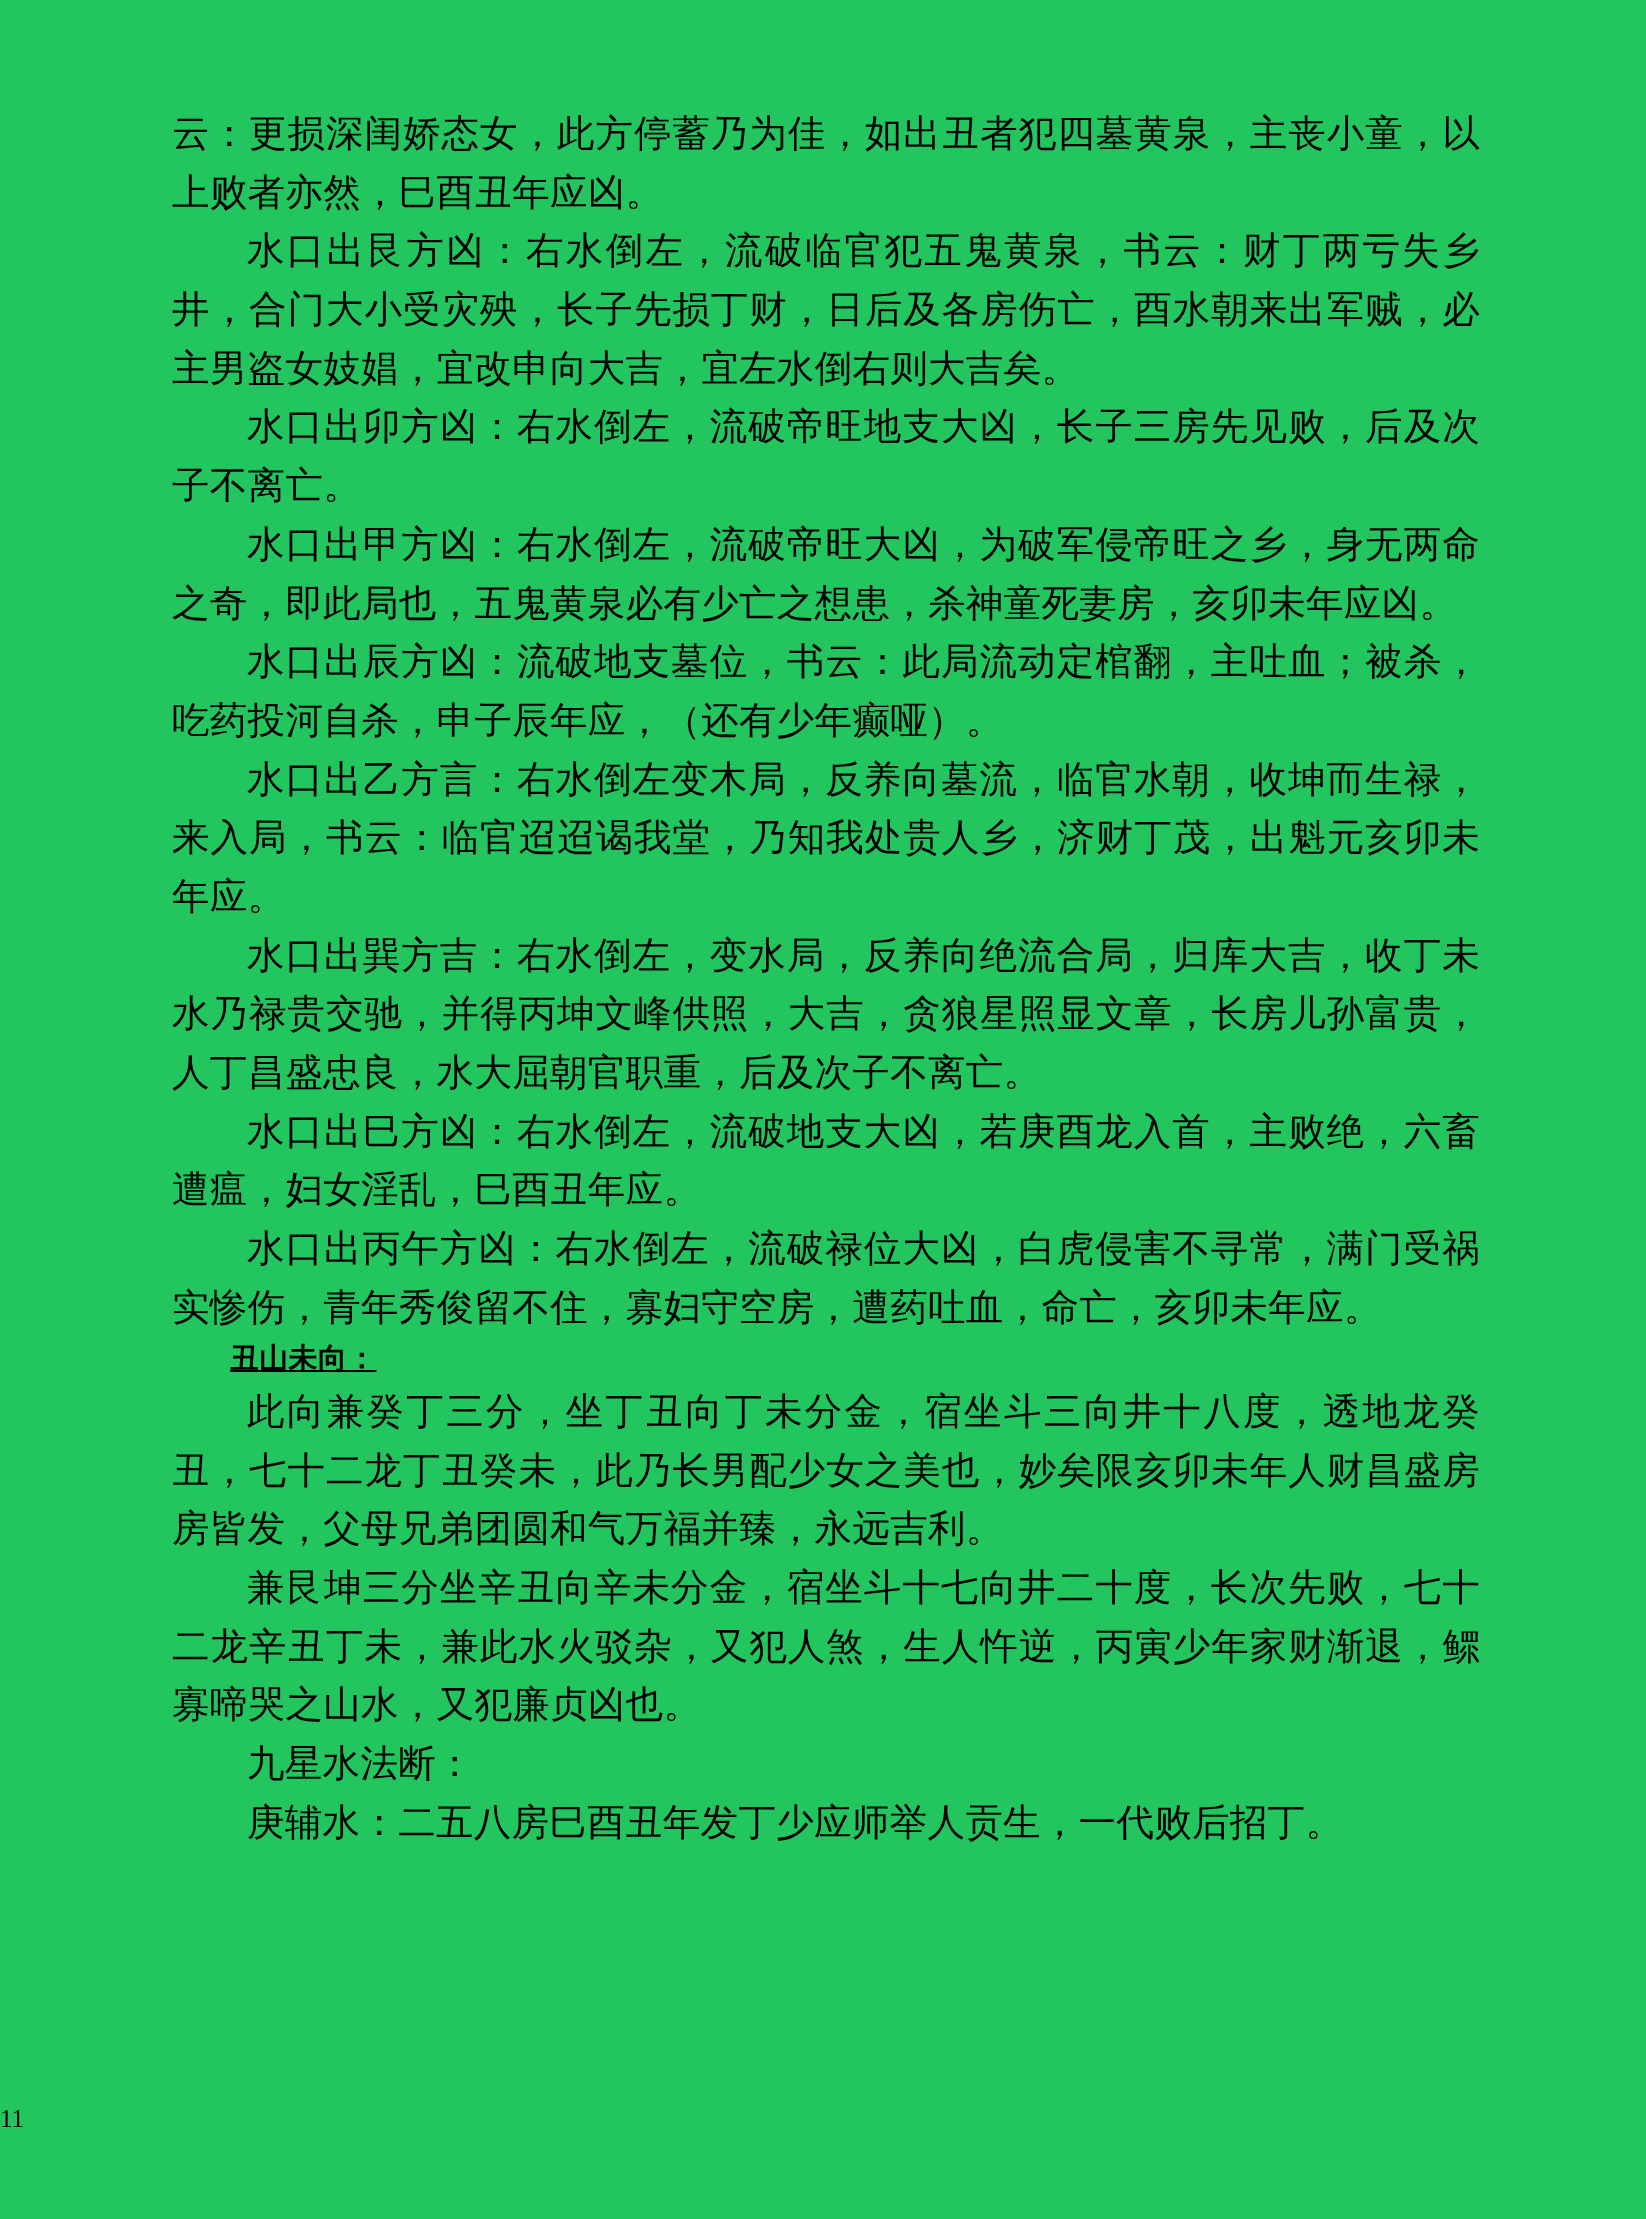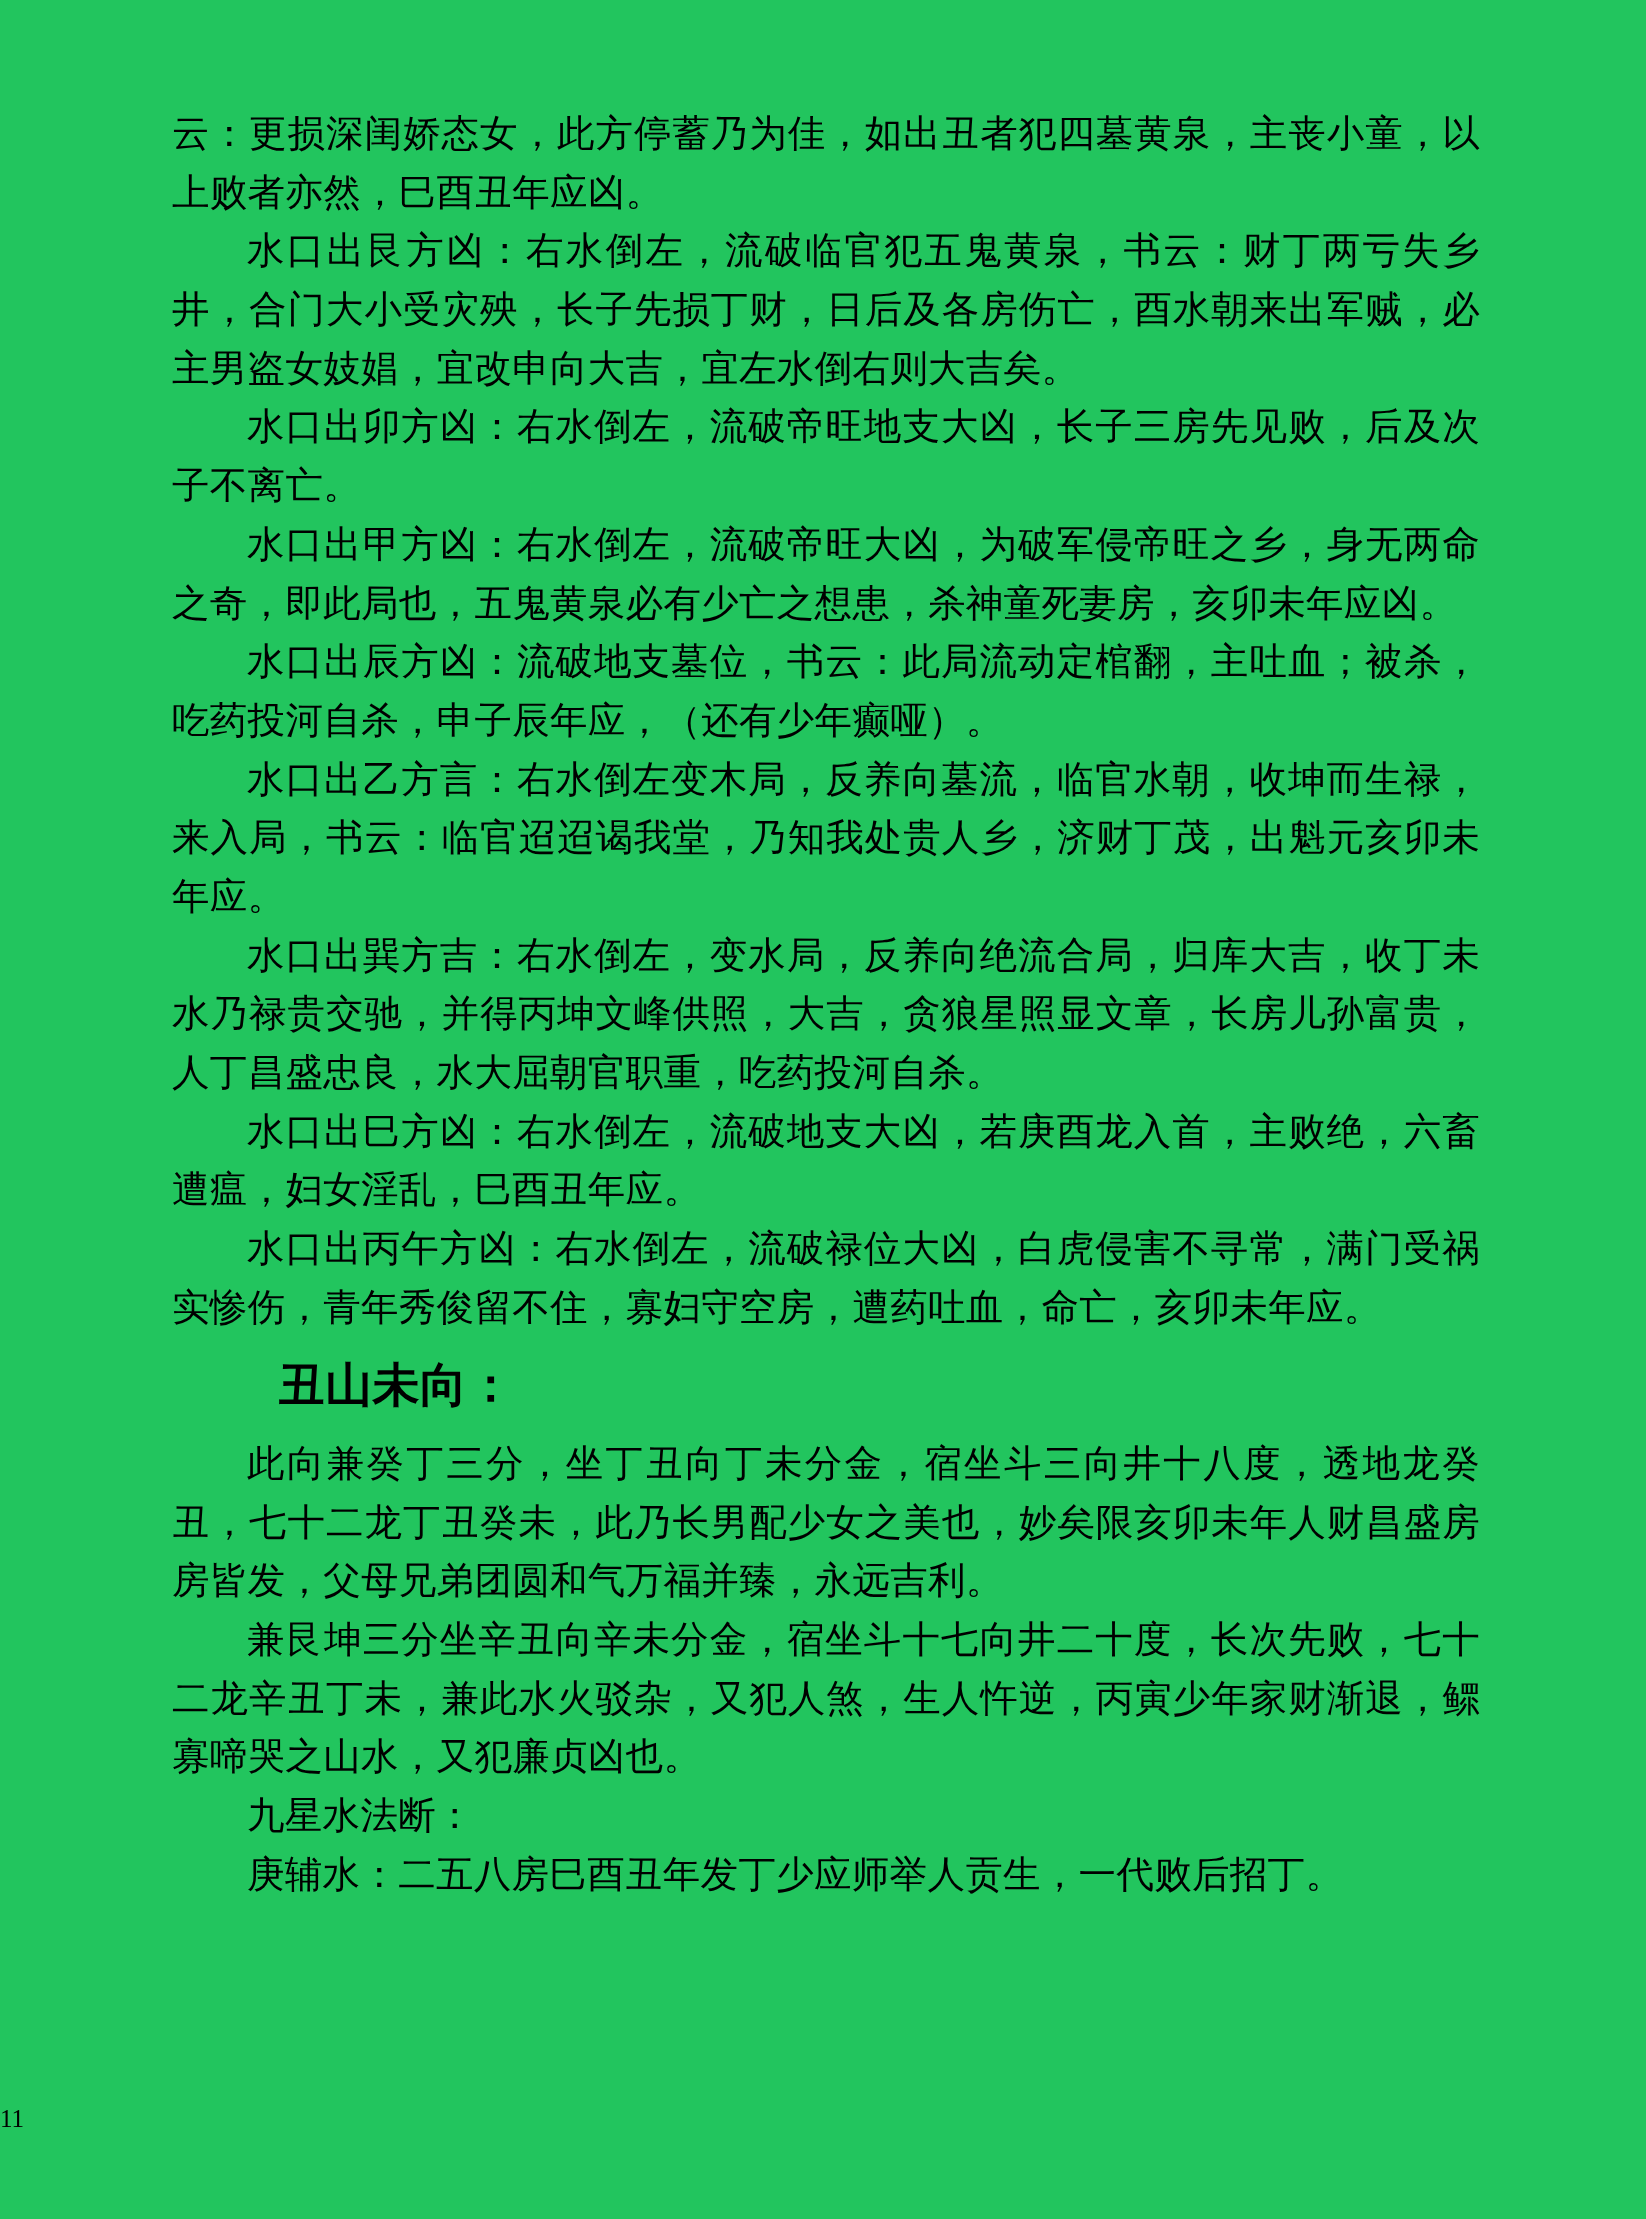--- a/index.html
+++ b/index.html
@@ -36,27 +36,28 @@
     font-weight: 400;
     word-break: break-all;
   }
   .indent {
     text-indent: 2em;
   }
   .noindent {
     text-indent: 0;
   }
   .heading {
-    margin: 12px;
-    font-size: 47px;
+    margin: 0;
+    font-size: 29px;
     line-height: 1.565;
     color: #000000;
     font-weight: bold;
     text-indent: 2em;
     letter-spacing: 0.3px;
+    text-decoration: underline;
   }
   #page-number {
     position: absolute;
     left: 0;
     top: 2105px;
     width: 1646px;
     text-align: left;
     font-size: 25px;
     color: #000000;
     font-family: Liberation Serif, serif;
@@ -68,21 +69,21 @@
 <div id="page">
 
   <div id="content">
 
     <p class="para noindent">云：更损深闺娇态女，此方停蓄乃为佳，如出丑者犯四墓黄泉，主丧小童，以上败者亦然，巳酉丑年应凶。</p>
     <p class="para indent">水口出艮方凶：右水倒左，流破临官犯五鬼黄泉，书云：财丁两亏失乡井，合门大小受灾殃，长子先损丁财，日后及各房伤亡，酉水朝来出军贼，必主男盗女妓娼，宜改申向大吉，宜左水倒右则大吉矣。</p>
     <p class="para indent">水口出卯方凶：右水倒左，流破帝旺地支大凶，长子三房先见败，后及次子不离亡。</p>
     <p class="para indent">水口出甲方凶：右水倒左，流破帝旺大凶，为破军侵帝旺之乡，身无两命之奇，即此局也，五鬼黄泉必有少亡之想患，杀神童死妻房，亥卯未年应凶。</p>
     <p class="para indent">水口出辰方凶：流破地支墓位，书云：此局流动定棺翻，主吐血；被杀，吃药投河自杀，申子辰年应，（还有少年癫哑）。</p>
     <p class="para indent">水口出乙方言：右水倒左变木局，反养向墓流，临官水朝，收坤而生禄，来入局，书云：临官迢迢谒我堂，乃知我处贵人乡，济财丁茂，出魁元亥卯未年应。</p>
-    <p class="para indent">水口出巽方吉：右水倒左，变水局，反养向绝流合局，归库大吉，收丁未水乃禄贵交驰，并得丙坤文峰供照，大吉，贪狼星照显文章，长房儿孙富贵，人丁昌盛忠良，水大屈朝官职重，吃药投河自杀。</p>
+    <p class="para indent">水口出巽方吉：右水倒左，变水局，反养向绝流合局，归库大吉，收丁未水乃禄贵交驰，并得丙坤文峰供照，大吉，贪狼星照显文章，长房儿孙富贵，人丁昌盛忠良，水大屈朝官职重，后及次子不离亡。</p>
     <p class="para indent">水口出巳方凶：右水倒左，流破地支大凶，若庚酉龙入首，主败绝，六畜遭瘟，妇女淫乱，巳酉丑年应。</p>
     <p class="para indent">水口出丙午方凶：右水倒左，流破禄位大凶，白虎侵害不寻常，满门受祸实惨伤，青年秀俊留不住，寡妇守空房，遭药吐血，命亡，亥卯未年应。</p>
 
     <p class="heading">丑山未向：</p>
 
     <p class="para indent">此向兼癸丁三分，坐丁丑向丁未分金，宿坐斗三向井十八度，透地龙癸丑，七十二龙丁丑癸未，此乃长男配少女之美也，妙矣限亥卯未年人财昌盛房房皆发，父母兄弟团圆和气万福并臻，永远吉利。</p>
     <p class="para indent">兼艮坤三分坐辛丑向辛未分金，宿坐斗十七向井二十度，长次先败，七十二龙辛丑丁未，兼此水火驳杂，又犯人煞，生人忤逆，丙寅少年家财渐退，鳏寡啼哭之山水，又犯廉贞凶也。</p>
     <p class="para indent">九星水法断：</p>
     <p class="para indent">庚辅水：二五八房巳酉丑年发丁少应师举人贡生，一代败后招丁。</p>
 

